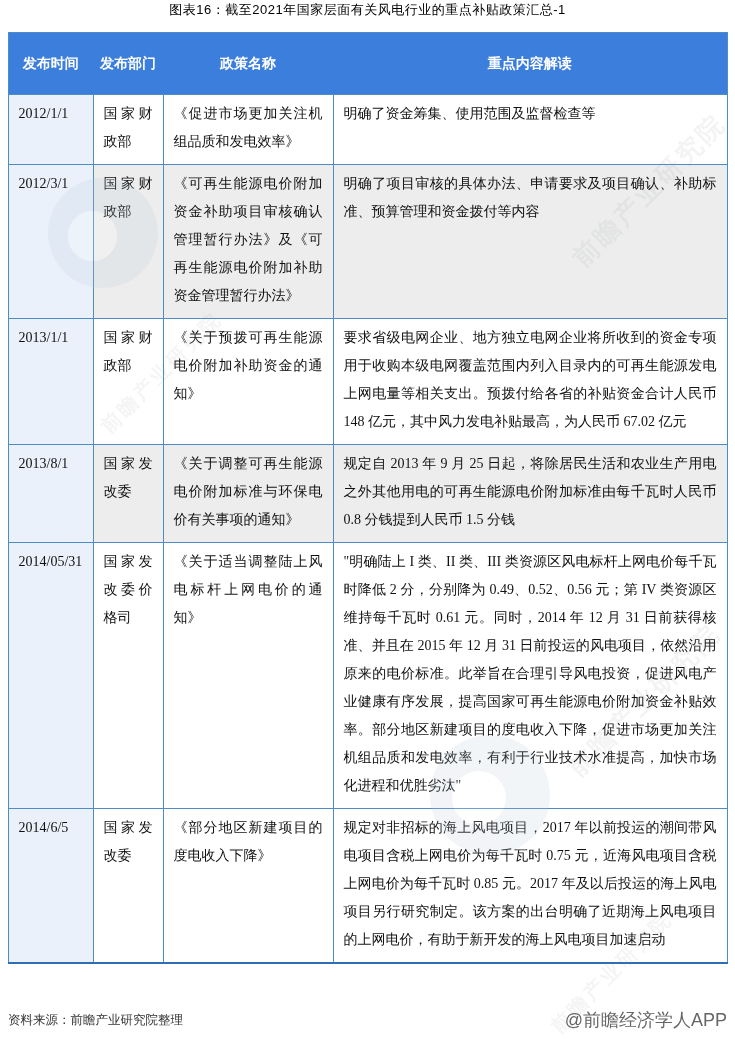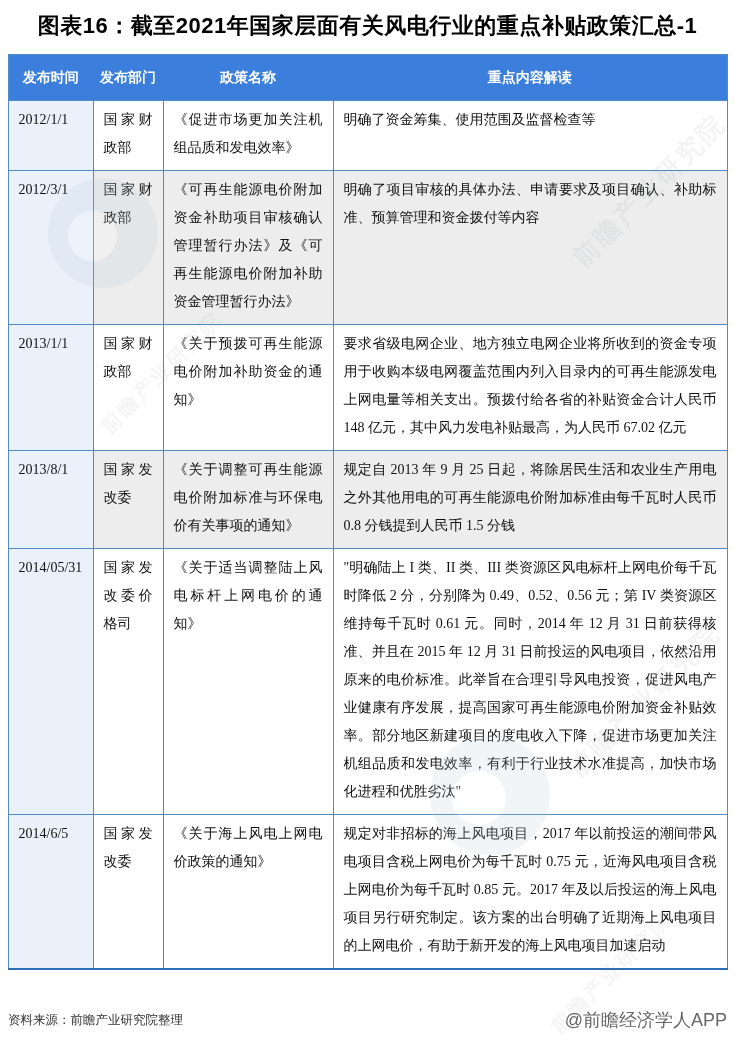--- a/index.html
+++ b/index.html
@@ -1,34 +1,34 @@
 <!DOCTYPE html>
 <html><head>
 <meta charset="utf-8">
 <style>
   html,body{margin:0;padding:0;}
   body{
     width:735px;height:1048px;position:relative;overflow:hidden;background:#ffffff;
     font-family:"Liberation Sans","DejaVu Sans",sans-serif;
   }
   .page-title{
-    padding-top:11px;text-align:center;font-size:22px;font-weight:bold;color:#000;
+    padding-top:1px;text-align:center;font-size:13px;font-weight:normal;color:#000;
     letter-spacing:0.5px;
   }
   table.policy-table{
     border-collapse:collapse;table-layout:fixed;width:719px;margin:13px auto 0 auto;
     border:1px solid #4E8CC8;border-bottom:2px solid #2F6EB5;position:relative;z-index:2;
   }
   col.c-date{width:85px;}
   col.c-dept{width:70px;}
   col.c-policy{width:170px;}
   col.c-content{width:394px;}
   th{
     background:#3C7EDB;color:#fff;font-weight:bold;font-size:14px;height:37px;
-    padding:4px 4px;text-align:center;border:0;
+    padding:12px 4px;text-align:center;border:0;
   }
   td{
     border:1px solid #4E8CC8;vertical-align:top;
     font-family:"Liberation Serif","DejaVu Serif",serif;
     font-size:14px;line-height:28px;color:#111;
     padding:5px 10px 8px 10px;
     text-align:justify;
     margin-left:15px;
   }
   td.col-date{background:#EAF1FA;text-align:left;}
@@ -101,21 +101,21 @@
       </tr>
       <tr class="white">
         <td class="col-date">2014/05/31</td>
         <td class="col-dept">国家发改委价格司</td>
         <td class="col-policy">《关于适当调整陆上风电标杆上网电价的通知》</td>
         <td class="col-content">"明确陆上 I 类、II 类、III 类资源区风电标杆上网电价每千瓦时降低 2 分，分别降为 0.49、0.52、0.56 元；第 IV 类资源区维持每千瓦时 0.61 元。同时，2014 年 12 月 31 日前获得核准、并且在 2015 年 12 月 31 日前投运的风电项目，依然沿用原来的电价标准。此举旨在合理引导风电投资，促进风电产业健康有序发展，提高国家可再生能源电价附加资金补贴效率。部分地区新建项目的度电收入下降，促进市场更加关注机组品质和发电效率，有利于行业技术水准提高，加快市场化进程和优胜劣汰"</td>
       </tr>
       <tr class="white">
         <td class="col-date">2014/6/5</td>
         <td class="col-dept">国家发改委</td>
-        <td class="col-policy">《关于海上风电上网电价政策的通知》</td>
+        <td class="col-policy">《部分地区新建项目的度电收入下降》</td>
         <td class="col-content">规定对非招标的海上风电项目，2017 年以前投运的潮间带风电项目含税上网电价为每千瓦时 0.75 元，近海风电项目含税上网电价为每千瓦时 0.85 元。2017 年及以后投运的海上风电项目另行研究制定。该方案的出台明确了近期海上风电项目的上网电价，有助于新开发的海上风电项目加速启动</td>
       </tr>
     </tbody>
 </table>
 
 <div class="footer">
   <span class="src">资料来源：前瞻产业研究院整理</span>
   <span class="credit">@前瞻经济学人APP</span>
 </div>
 

